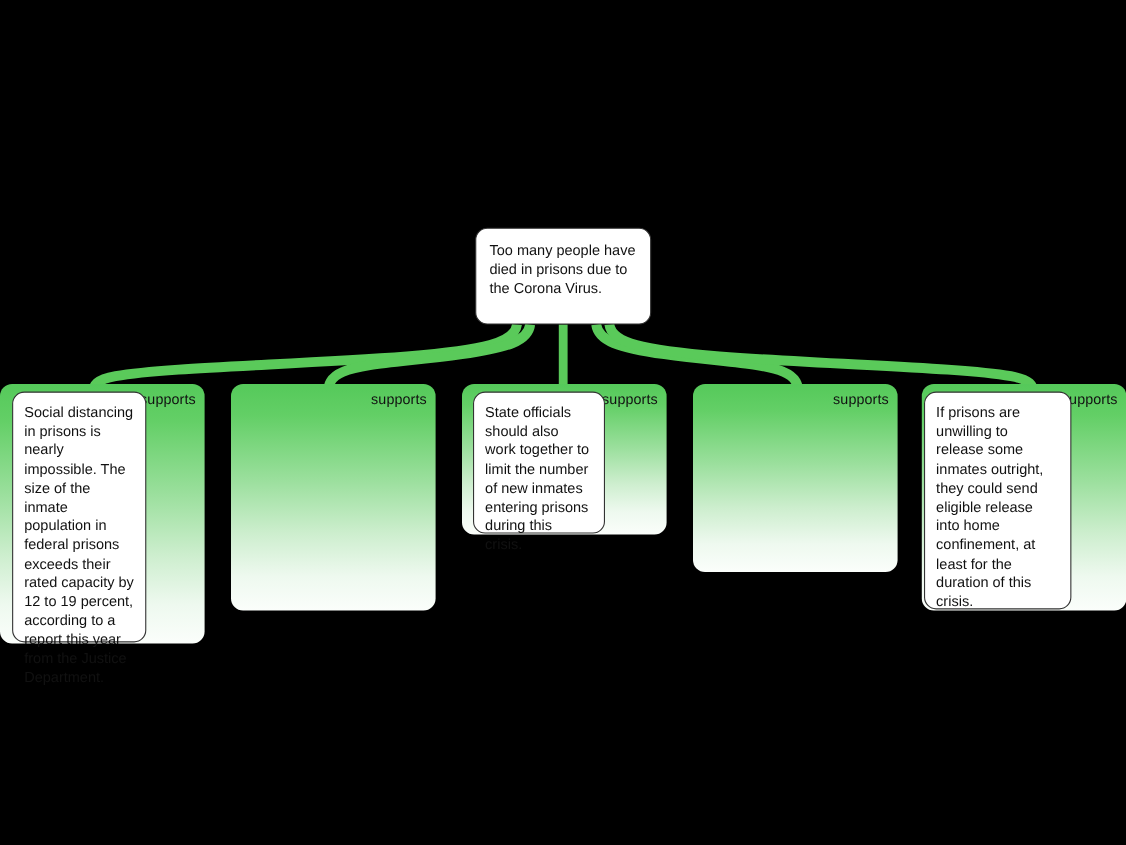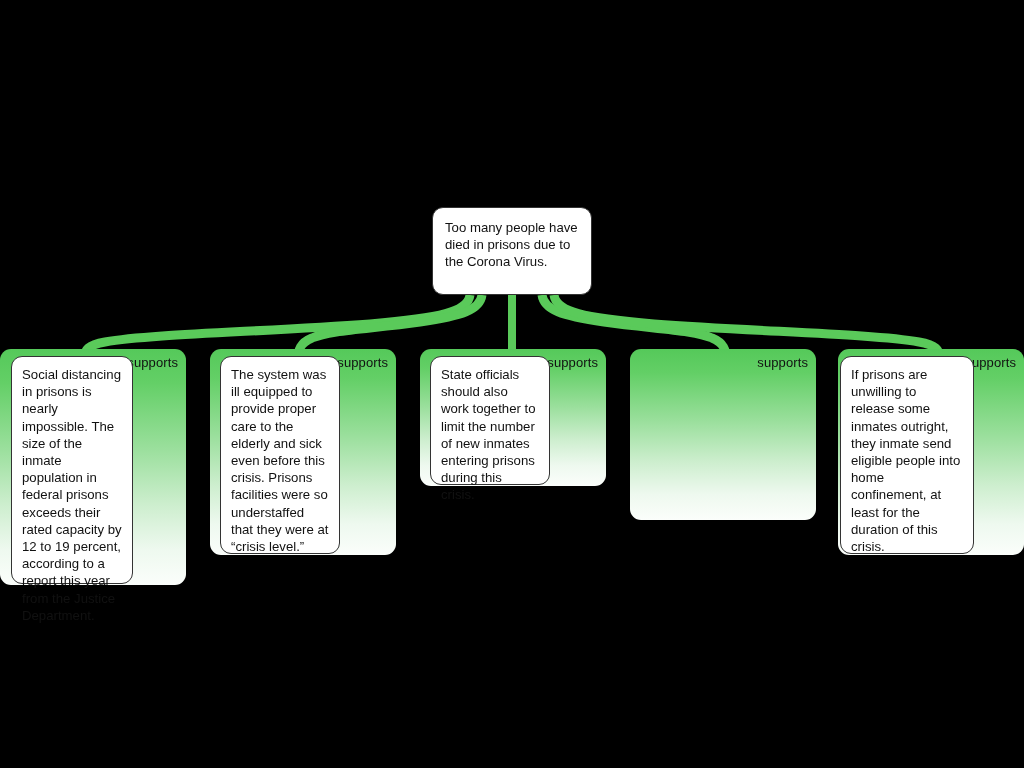--- a/index.html
+++ b/index.html
@@ -116,35 +116,32 @@
   <div class="support-card" style="left:0px; top:337px; width:186px; height:236px;">
     <span class="support-label">supports</span>
   </div>
   <div class="support-box" style="left:11px; top:344px; width:122px; height:228px;">
     <div class="support-text">Social distancing in prisons is nearly impossible. The size of the inmate population in federal prisons exceeds their rated capacity by 12 to 19 percent, according to a report this year from the Justice Department.</div>
   </div>
 
   <div class="support-card" style="left:210px; top:337px; width:186px; height:206px;">
     <span class="support-label">supports</span>
   </div>
-  <div class="support-box" style="left:220px; top:344px; width:120px; height:198px;">
-    <div class="support-text">The system was ill equipped to provide proper care to the elderly and sick even before this crisis. Prisons facilities were so understaffed that they were at “crisis level.”</div>
-  </div>
 
   <div class="support-card" style="left:420px; top:337px; width:186px; height:137px;">
     <span class="support-label">supports</span>
   </div>
   <div class="support-box" style="left:430px; top:344px; width:120px; height:129px;">
     <div class="support-text">State officials should also work together to limit the number of new inmates entering prisons during this crisis.</div>
   </div>
 
   <div class="support-card" style="left:630px; top:337px; width:186px; height:171px;">
     <span class="support-label">supports</span>
   </div>
 
   <div class="support-card" style="left:838px; top:337px; width:186px; height:206px;">
     <span class="support-label">supports</span>
   </div>
   <div class="support-box" style="left:840px; top:344px; width:134px; height:198px;">
-    <div class="support-text">If prisons are unwilling to release some inmates outright, they inmate send eligible people into home confinement, at least for the duration of this crisis.</div>
+    <div class="support-text">If prisons are unwilling to release some inmates outright, they could send eligible release into home confinement, at least for the duration of this crisis.</div>
   </div>
 
 </div>
 
 </body></html>

